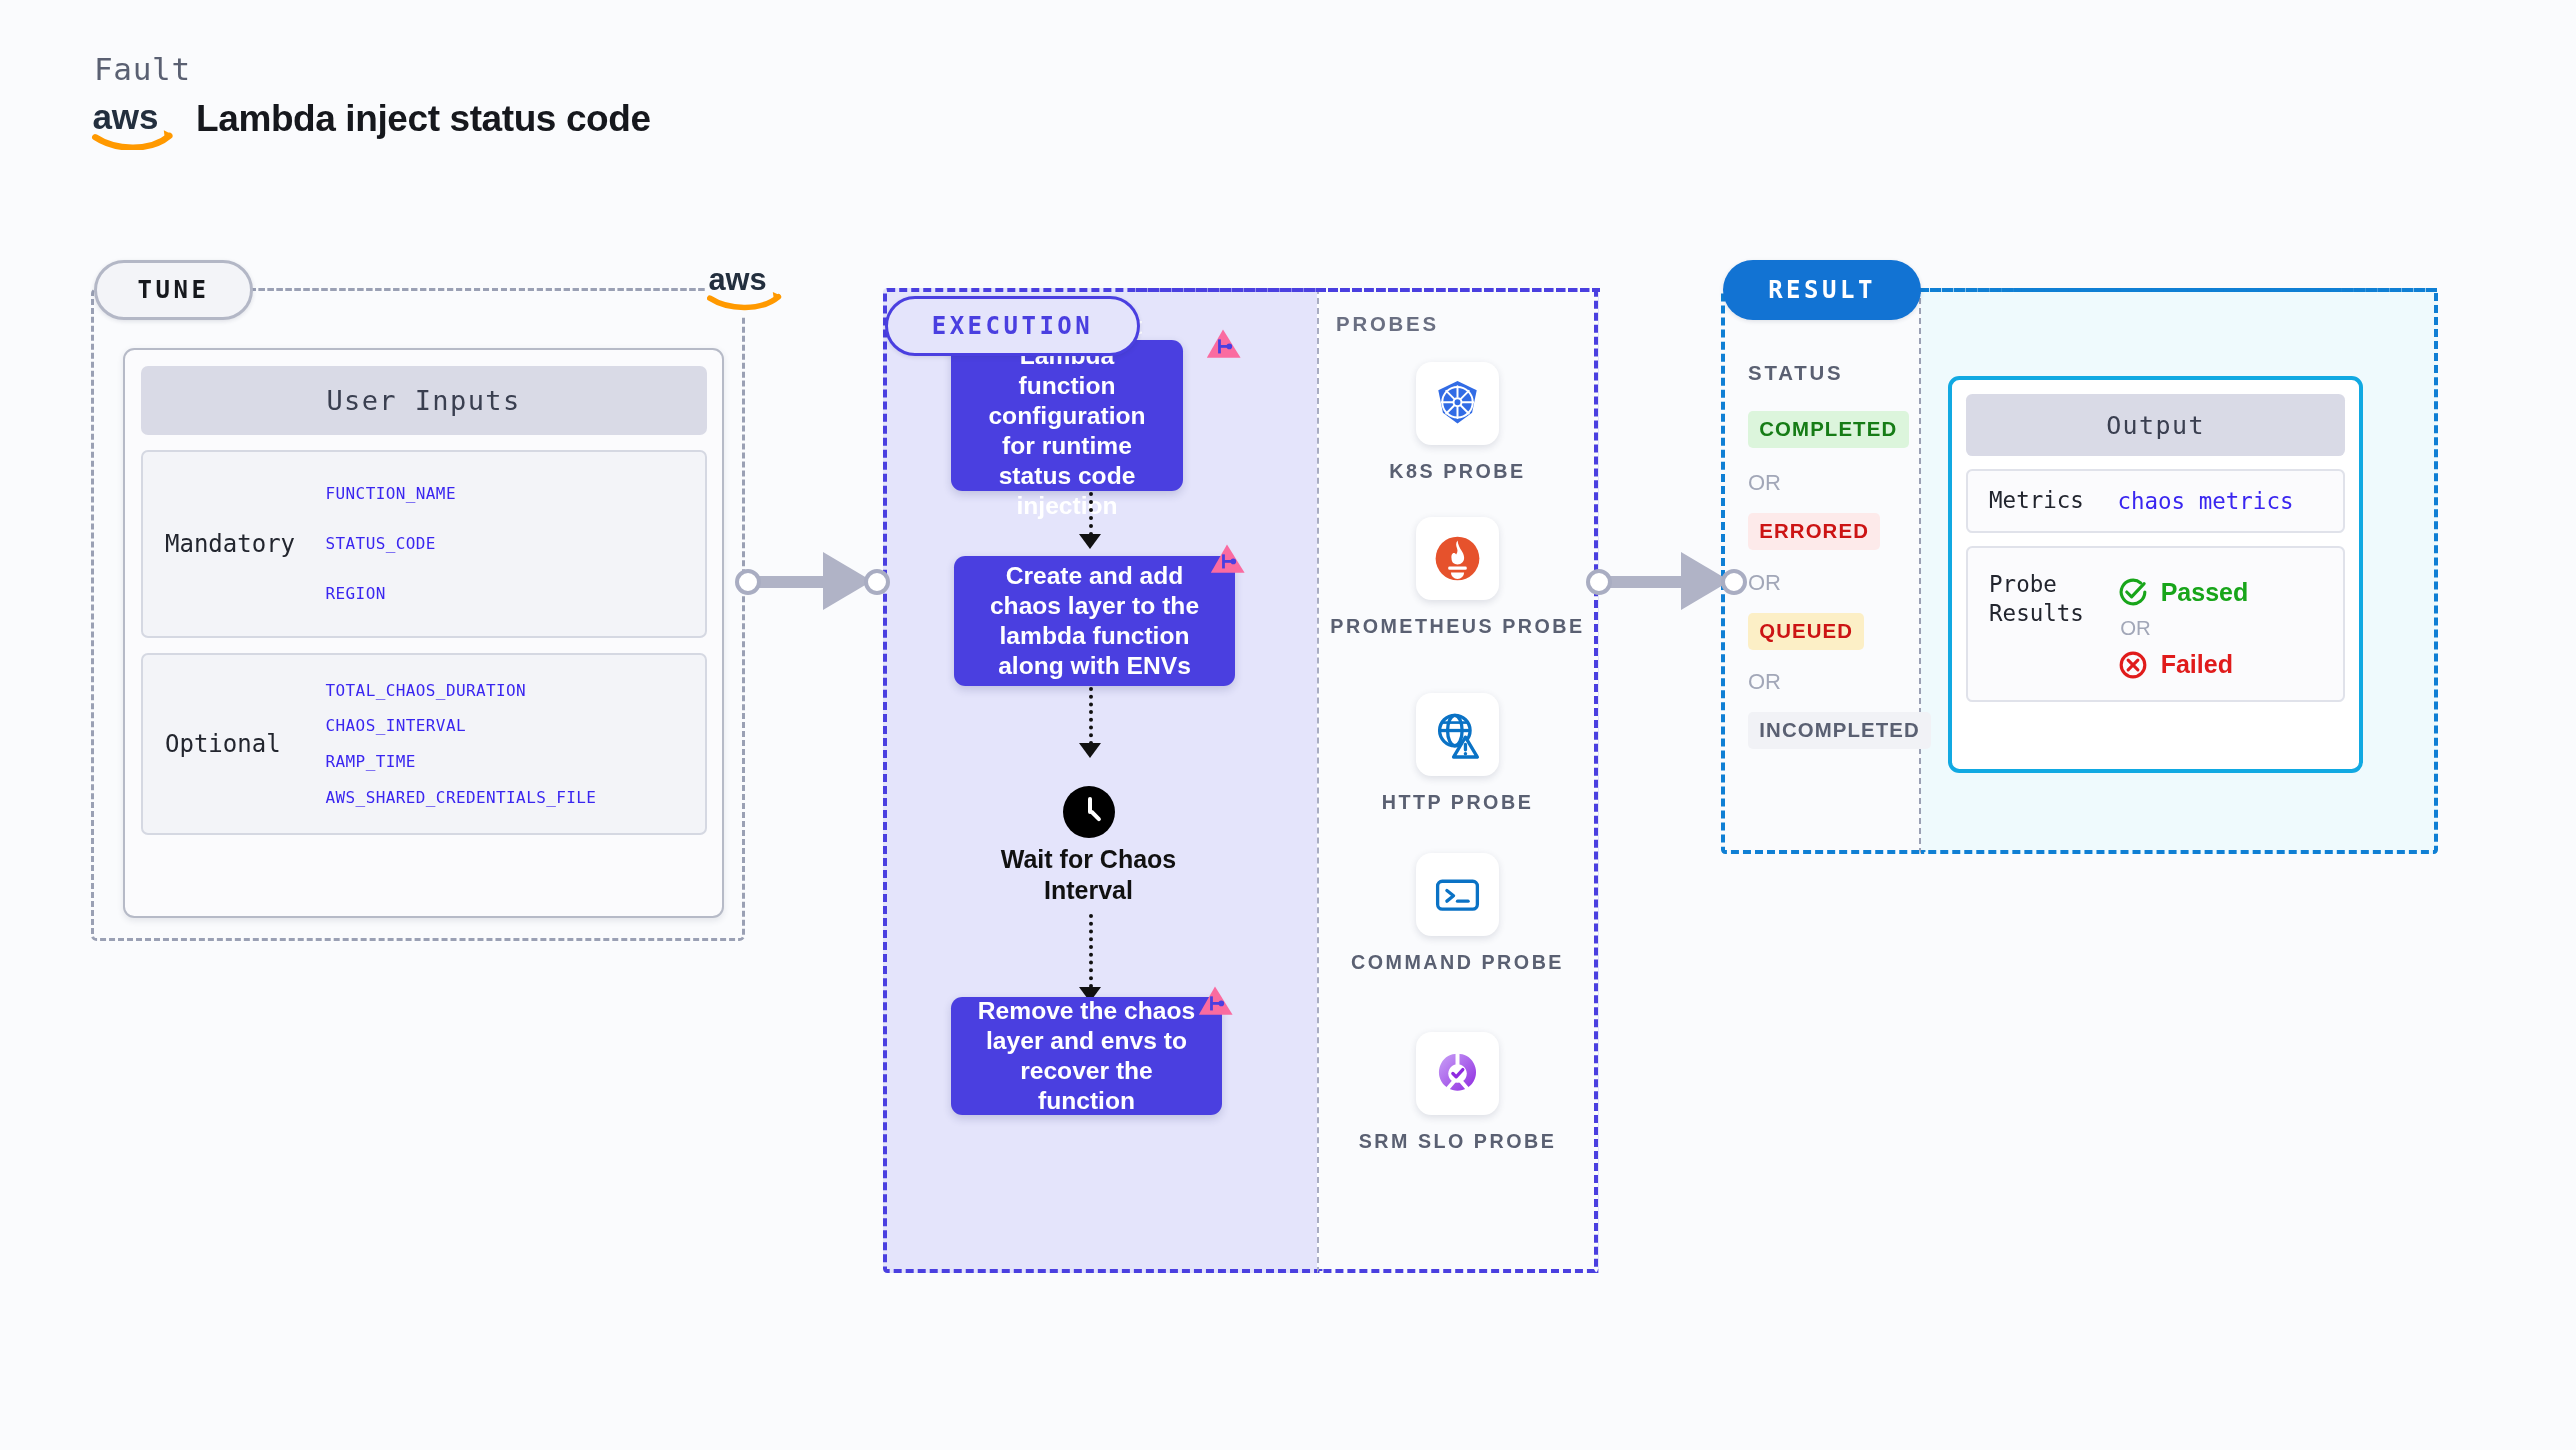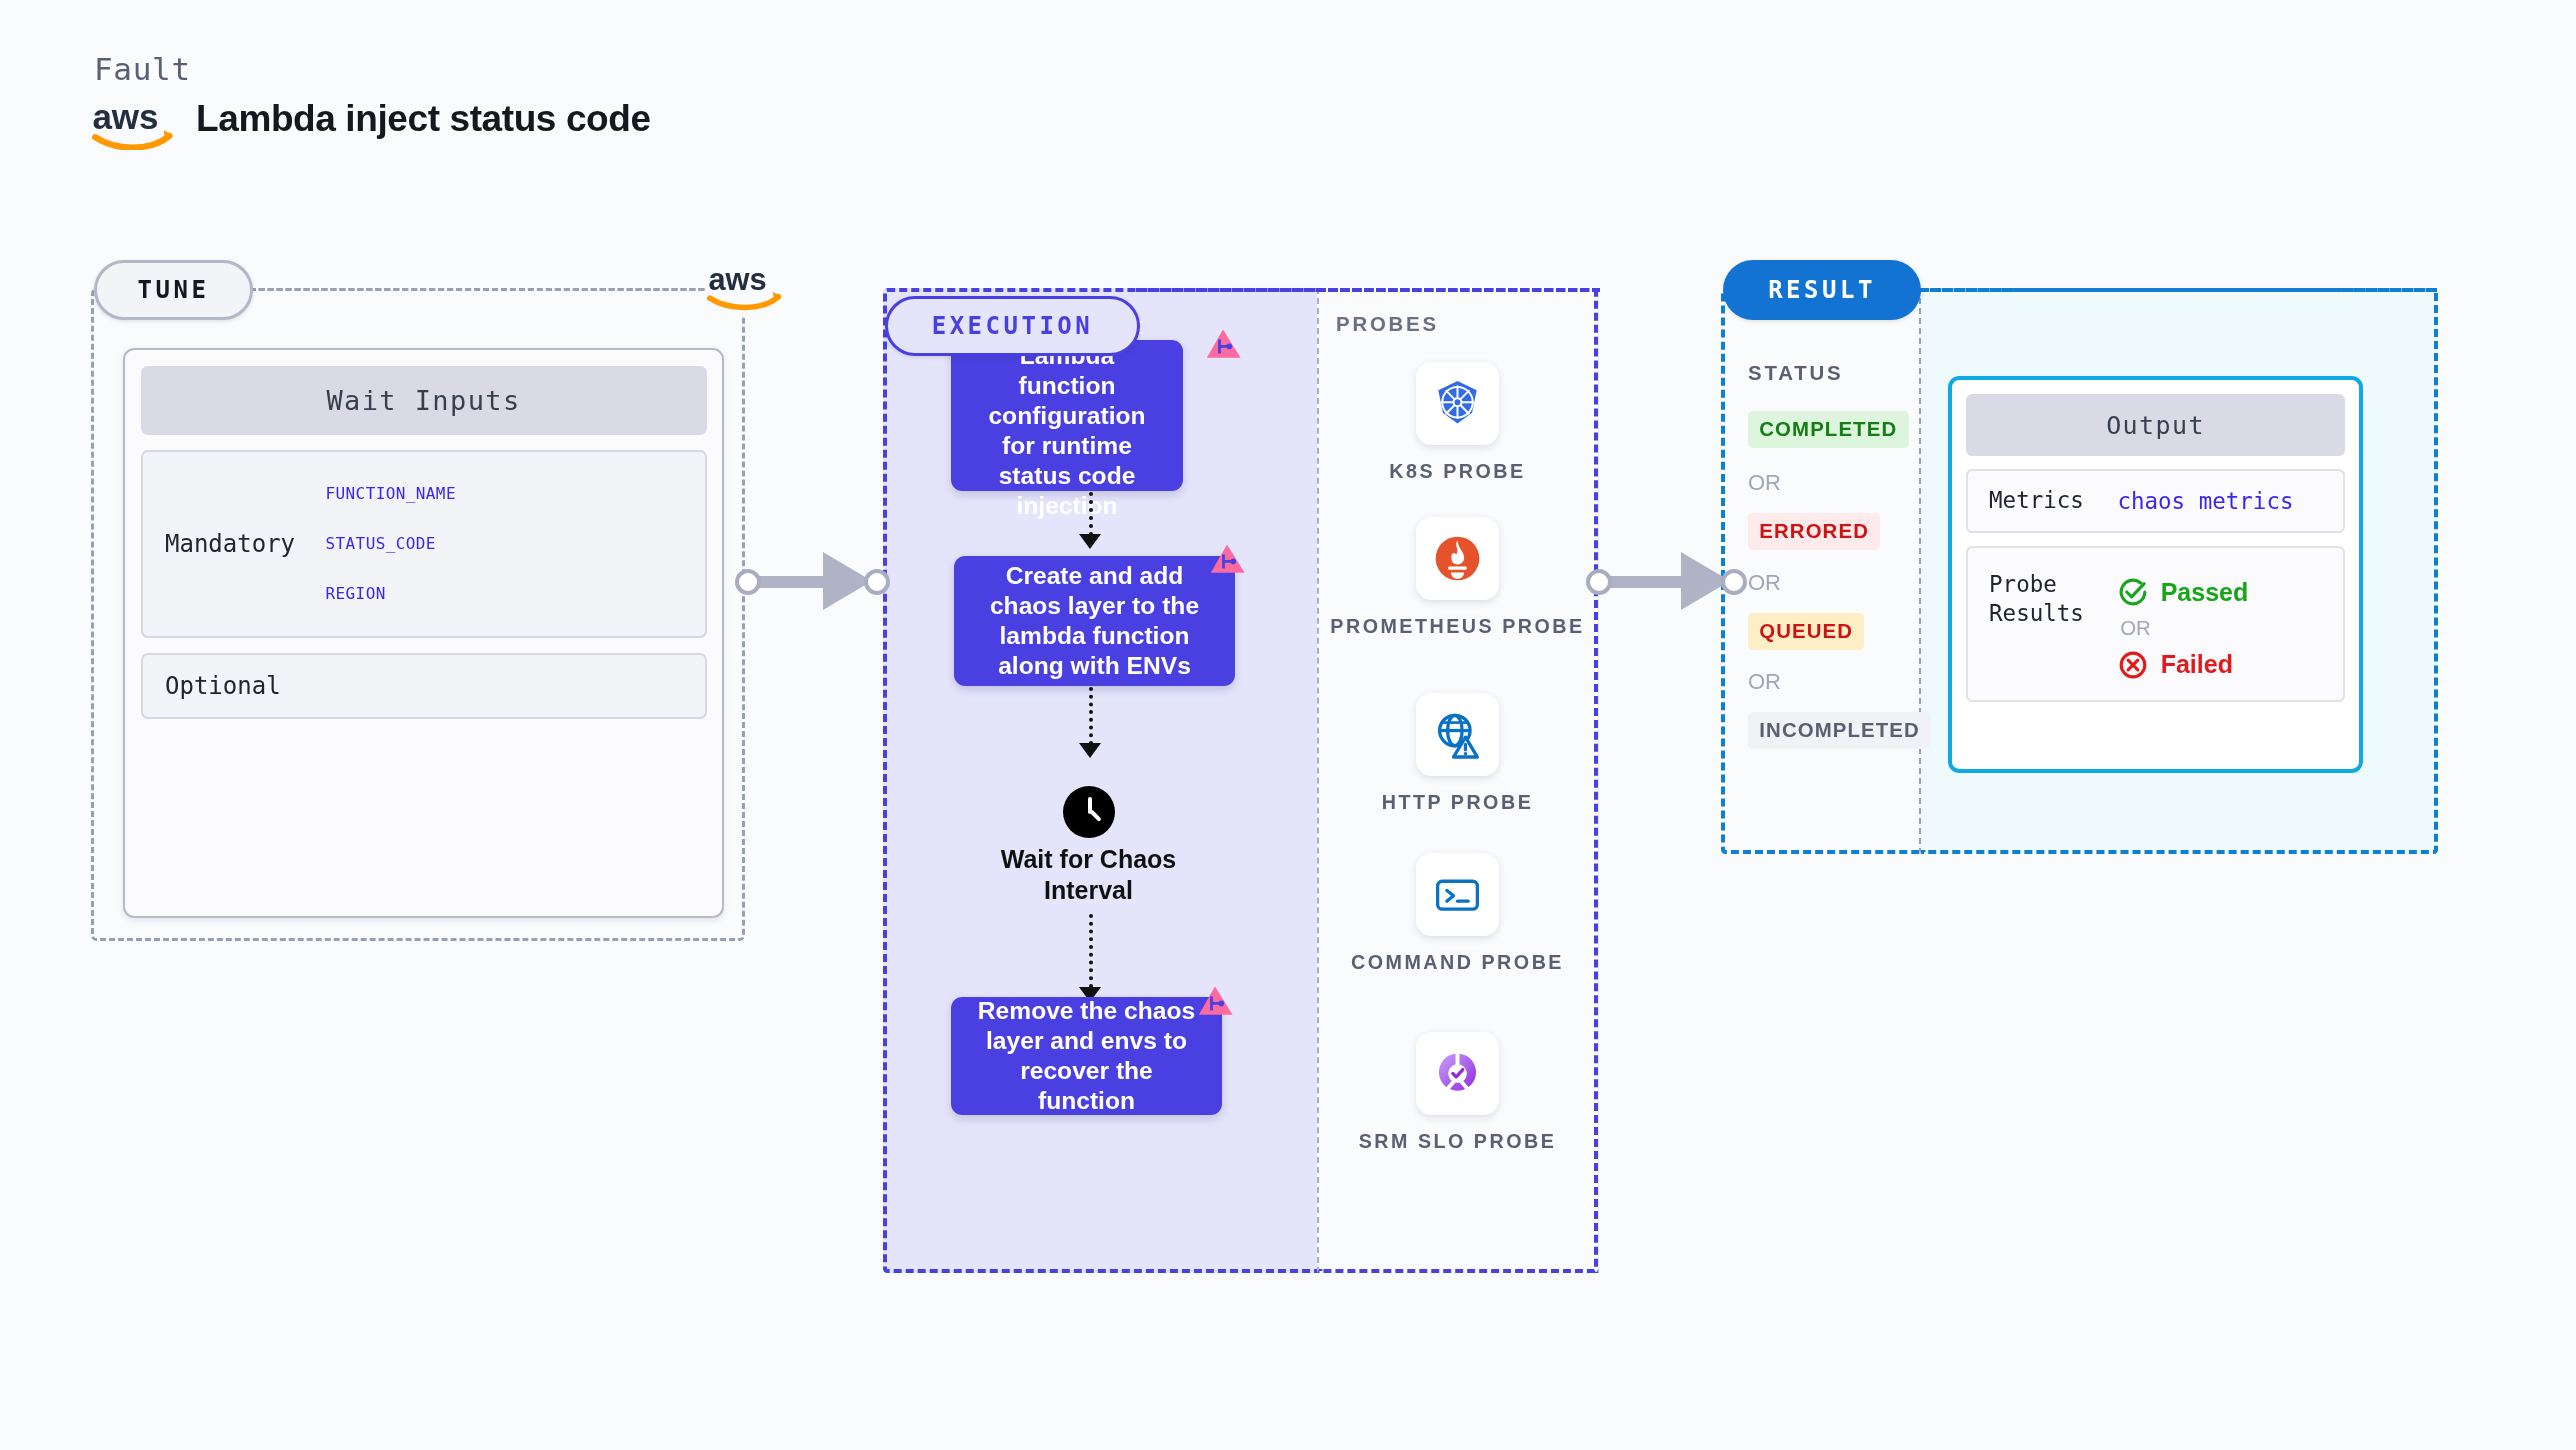--- a/index.html
+++ b/index.html
@@ -234,33 +234,39 @@
   <div id="tune-chip" class="panel-chip">TUNE</div>
   <div class="aws-inline">
     <svg viewBox="0 0 110 80" width="77" height="56">
       <text x="2" y="44" font-family="Liberation Sans, sans-serif" font-size="44" font-weight="bold" fill="#232f3e">aws</text>
       <path d="M4 56 C32 74, 78 74, 102 54" stroke="#ff9900" stroke-width="8" fill="none" stroke-linecap="round"></path>
       <path d="M94 47 L105 52 L96 61" fill="#ff9900"></path>
     </svg>
   </div>
 
   <div class="inputs-card">
-    <div class="inputs-head">Wait Inputs</div>
+    <div class="inputs-head">User Inputs</div>
 
     <div class="input-group" id="mandatory-group">
       <div class="group-label">Mandatory</div>
       <div class="group-vars">
         <div class="var">FUNCTION_NAME</div>
         <div class="var">STATUS_CODE</div>
         <div class="var">REGION</div>
       </div>
     </div>
 
     <div class="input-group" id="optional-group">
       <div class="group-label">Optional</div>
+      <div class="group-vars" style="max-width:345px">
+        <div class="var">TOTAL_CHAOS_DURATION</div>
+        <div class="var">CHAOS_INTERVAL</div>
+        <div class="var">RAMP_TIME</div>
+        <div class="var" style="word-break:break-all">AWS_SHARED_CREDENTIALS_FILE</div>
+      </div>
     </div>
   </div>
 
   <div class="conn" style="left:735px; top:549px; width:162px;">
     <div class="bar" style="width:105px"></div>
     <div class="dot" style="left:0"></div>
     <div class="head" style="left:88px"></div>
     <div class="dot" style="left:129px"></div>
   </div>
 

